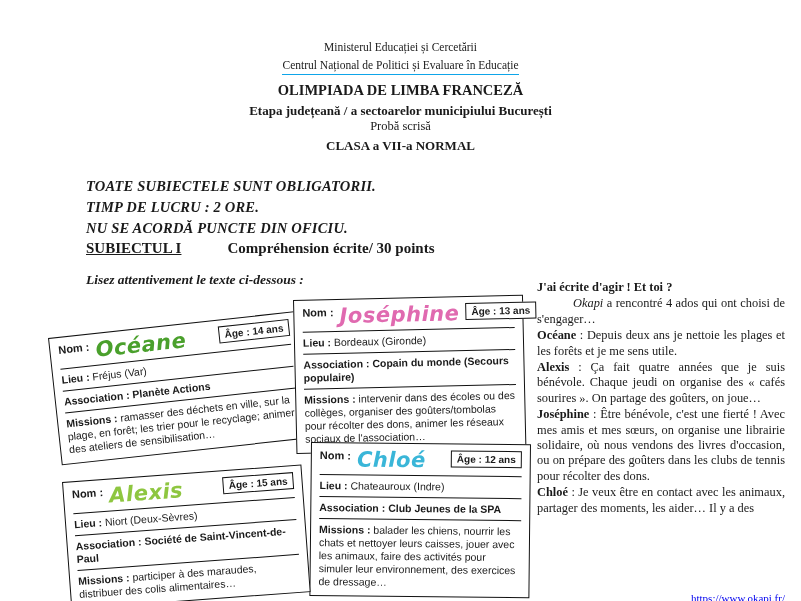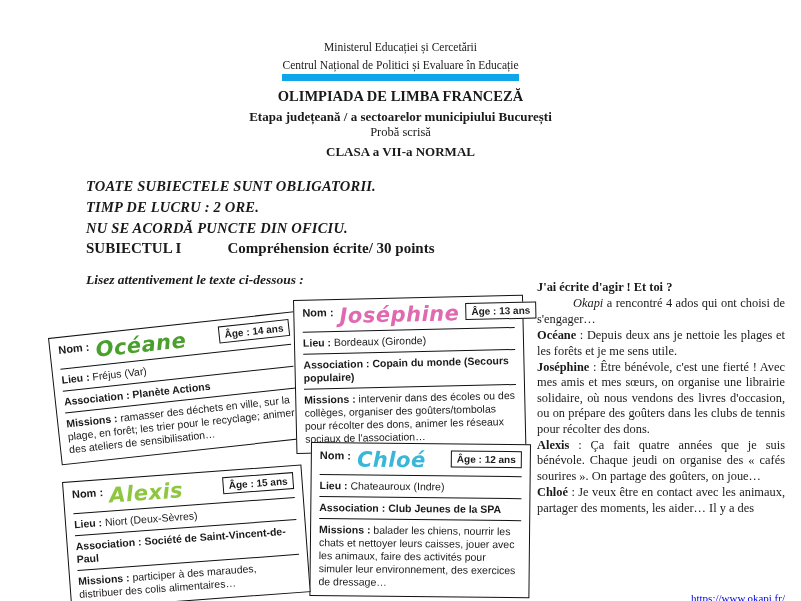--- a/index.html
+++ b/index.html
@@ -9,32 +9,32 @@
     font-family:"Liberation Serif", serif;
     color:#1a1a1a;
     overflow:hidden;
     position:relative;
   }
   .page{position:absolute;inset:0;}
 
   
   .hdr{position:absolute;top:40px;left:0;width:100%;text-align:center;}
   .hdr .ministry{font-size:11.5px;line-height:15px;}
-  .hdr .centre{font-size:11.5px;line-height:15px;border-bottom:7px solid #0ea5e9;display:inline-block;padding-bottom:1px;}
+  .hdr .centre{font-size:11.5px;line-height:15px;border-bottom:1px solid #0ea5e9;display:inline-block;padding-bottom:1px;}
   .hdr .t1{font-weight:bold;font-size:14.5px;margin-top:7px;}
   .hdr .t2{font-weight:bold;font-size:13px;margin-top:4px;}
   .hdr .t3{font-weight:normal;font-size:12.5px;margin-top:0;}
   .hdr .t4{font-weight:bold;font-size:12.5px;margin-top:4px;}
   .hdr .t5{font-weight:bold;font-size:13px;margin-top:4px;}
 
   
   .instr{position:absolute;left:86px;top:176px;font-style:italic;font-weight:bold;font-size:14.5px;line-height:21px;letter-spacing:.2px;}
 
   .subj{position:absolute;left:86px;top:240px;font-weight:bold;font-size:15px;}
-  .subj .u{ }
+  .subj .u{ text-decoration:underline;}
   .subj .pts{margin-left:46px;}
 
   .lisez{position:absolute;left:86px;top:272px;font-style:italic;font-weight:bold;font-size:13.5px;}
 
   
   .col-right{position:absolute;left:537px;top:280px;width:248px;font-size:12.4px;line-height:15.4px;text-align:justify;}
   .col-right .lead{font-weight:bold;margin-bottom:1px;}
   .col-right p{margin:0 0 1px 0;}
   .col-right .name{font-weight:bold;}
   .col-right .ital{font-style:italic;margin-left:36px;}
@@ -157,21 +157,21 @@
     <hr>
     <div class="line"><b>Association :</b> <b>Société de Saint-Vincent-de-Paul</b></div>
     <hr>
     <div class="line"><b>Missions :</b> <span>participer à des maraudes, distribuer des colis alimentaires…</span></div>
   </div>
 
   <div class="col-right">
     <div class="lead">J'ai écrite d'agir ! Et toi ?</div>
     <p><span class="ital">Okapi</span><span> a rencontré 4 ados qui ont choisi de s'engager…</span></p>
     <p><span class="name">Océane</span><span> : Depuis deux ans je nettoie les plages et les forêts et je me sens utile.</span></p>
+    <p><span class="name">Alexis</span><span> : Ça fait quatre années que je suis bénévole. Chaque jeudi on organise des « cafés sourires ». On partage des goûters, on joue…</span></p>
     <p><span class="name">Joséphine</span><span> : Être bénévole, c'est une fierté ! Avec mes amis et mes sœurs, on organise une librairie solidaire, où nous vendons des livres d'occasion, ou on prépare des goûters dans les clubs de tennis pour récolter des dons.</span></p>
-    <p><span class="name">Alexis</span><span> : Ça fait quatre années que je suis bénévole. Chaque jeudi on organise des « cafés sourires ». On partage des goûters, on joue…</span></p>
     <p><span class="name">Chloé</span><span> : Je veux être en contact avec les animaux, partager des moments, les aider… Il y a des</span></p>
   </div>
   <div class="srcline">
     <a class="link" href="#">https://www.okapi.fr/</a>
   </div>
 
 </div>
 
 </body></html>

